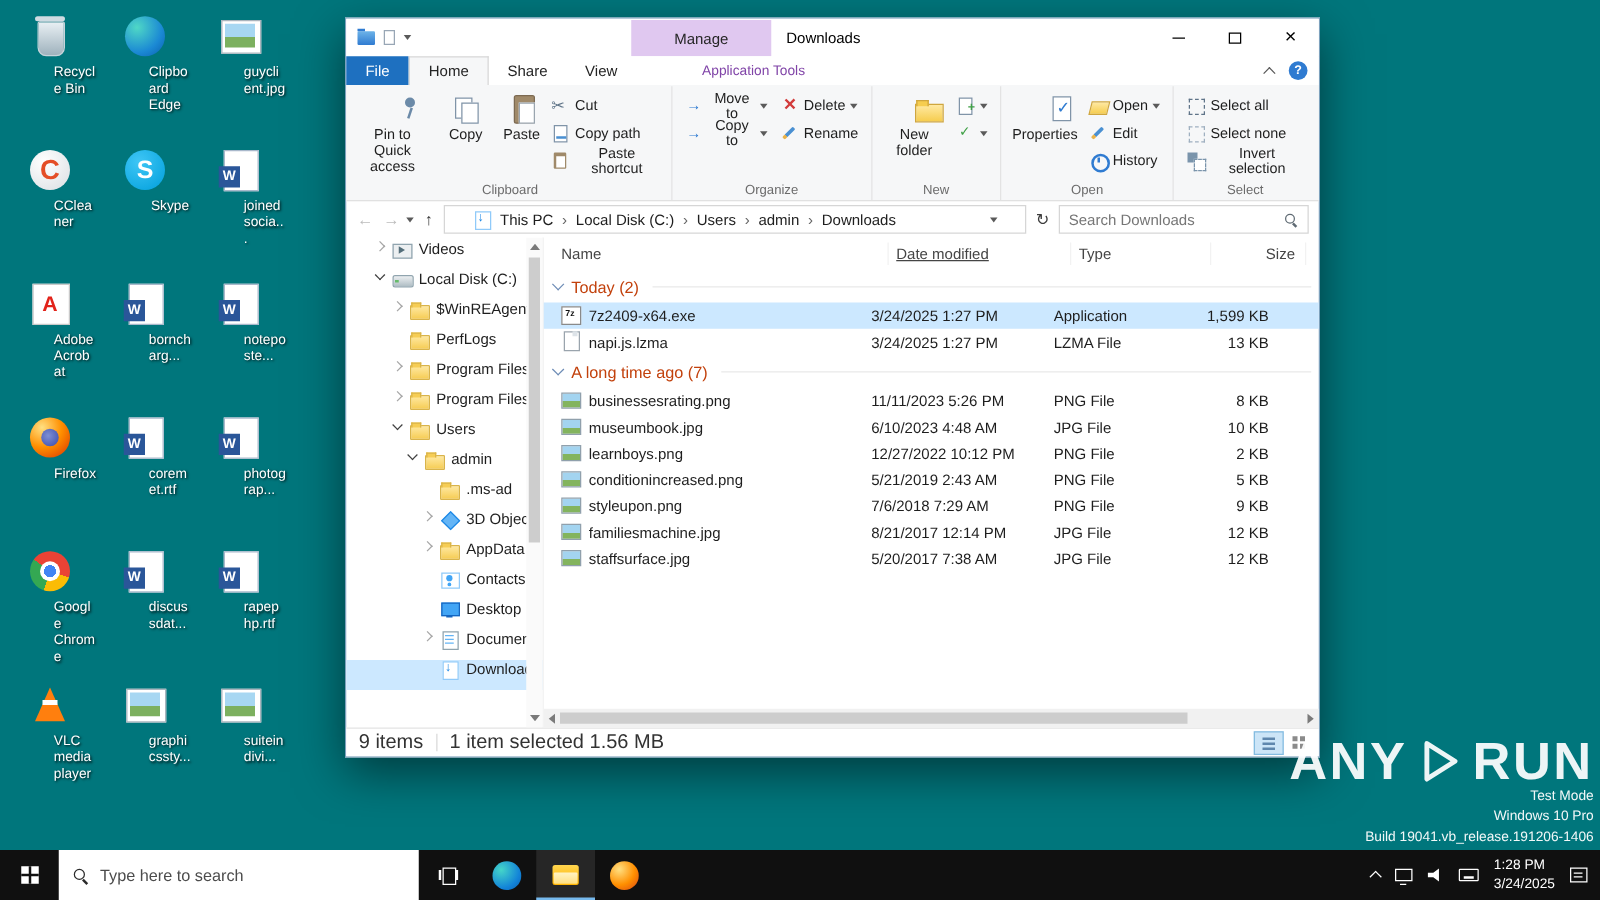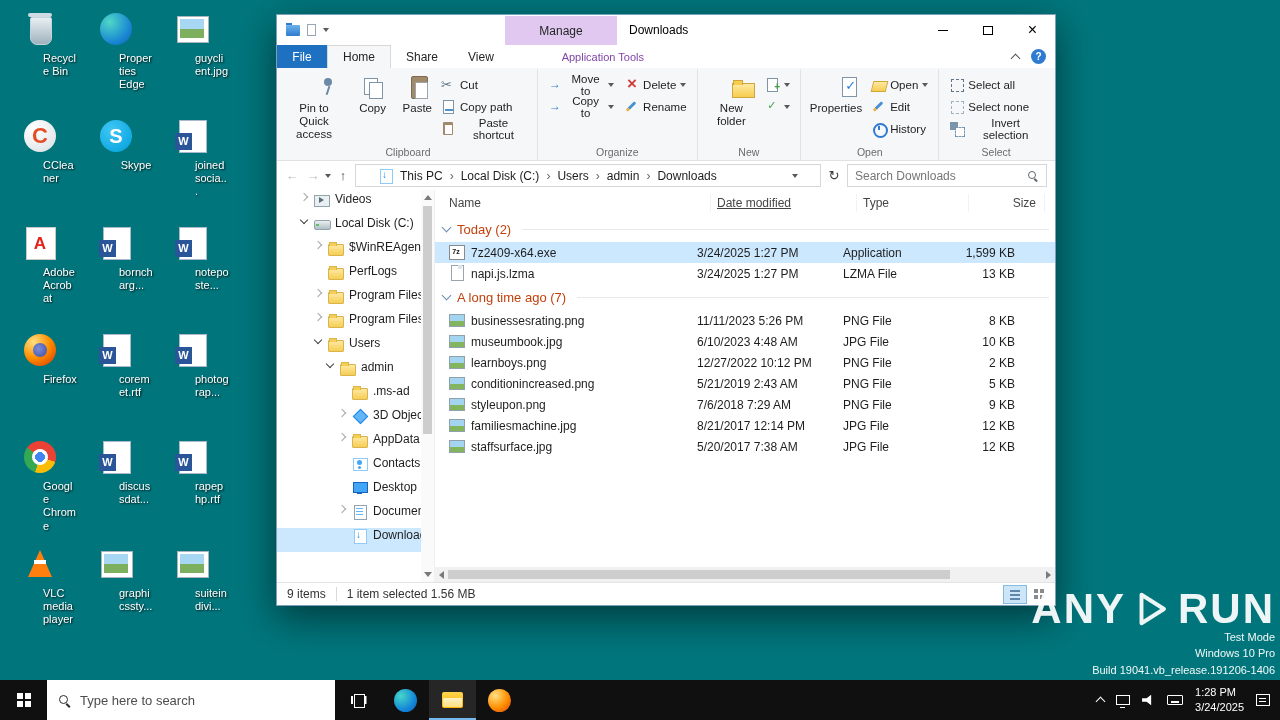--- a/index.html
+++ b/index.html
@@ -164,21 +164,21 @@
 .sevenzip-exe-icon::before { left:0; top:1px; width:14px; height:13px; background:#fff; border:1px solid #8a8a8a; }
 .sevenzip-exe-icon::after { content:"7z"; left:0; top:1px; width:14px; font-size:7px; font-weight:bold; color:#111; text-align:center; line-height:13px; }
 .lzma-file-icon::before { left:2px; top:0; width:11px; height:14px; background:#fff; border:1px solid #9aa4ad; }
 .lzma-file-icon::after { left:9px; top:0; width:4px; height:4px; background:#dde3e8; }
 .image-file-sm-icon::before { left:0; top:2px; width:14px; height:11px; border:1px solid #90a0ac; background:linear-gradient(180deg,#a3d4f0 55%,#83b45e 55%); }
 .hscroll { position:absolute; left:0; right:0; bottom:0; height:15px; background:#f1f1f1; display:flex; align-items:center; padding:0 4px; gap:4px; }
 .h-left { width:0; height:0; border-top:4px solid transparent; border-bottom:4px solid transparent; border-right:5px solid #7a7a7a; }
 .h-right { width:0; height:0; border-top:4px solid transparent; border-bottom:4px solid transparent; border-left:5px solid #7a7a7a; }
 .hthumb { height:9px; width:82%; background:#cdcdcd; }
 
-.statusbar { height:23px; border-top:1px solid #e3e3e3; display:flex; align-items:center; font-size:12px; color:#333; padding:0 4px 0 10px; gap:10px; flex:none; background:#fff; }
+.statusbar { height:23px; border-top:1px solid #e3e3e3; display:flex; align-items:center; font-size:16px; color:#333; padding:0 4px 0 10px; gap:10px; flex:none; background:#fff; }
 .sb-sep { width:1px; height:14px; background:#d9d9d9; }
 .sb-right { margin-left:auto; display:flex; }
 .view-btn { width:24px; height:19px; display:flex; align-items:center; justify-content:center; border:1px solid transparent; }
 .view-btn.active { background:#cce5f7; border-color:#84bce0; }
 .details-view-icon { width:12px; height:12px; position:relative; }
 .details-view-icon::before { content:""; position:absolute; left:1px; top:2px; width:10px; height:2px; background:#5f87ad; box-shadow:0 4px 0 #5f87ad, 0 8px 0 #5f87ad; }
 .thumbs-view-icon { width:12px; height:12px; position:relative; }
 .thumbs-view-icon::before { content:""; position:absolute; left:1px; top:1px; width:4px; height:4px; background:#8b8b8b; box-shadow:6px 0 0 #8b8b8b, 0 6px 0 #8b8b8b, 6px 6px 0 #8b8b8b; }
 
 
@@ -248,21 +248,21 @@
         <div class="dlabel">Google Chrome</div>
       </div>
 
       <div class="dicon">
         <div class="ig vlc-icon"></div>
         <div class="dlabel">VLC media player</div>
       </div>
 
       <div class="dicon">
         <div class="ig edge-icon"></div>
-        <div class="dlabel">Properties Edge</div>
+        <div class="dlabel">Clipboard Edge</div>
       </div>
 
       <div class="dicon">
         <div class="ig skype-icon"></div>
         <div class="dlabel">Skype</div>
       </div>
 
       <div class="dicon">
         <div class="ig word-doc-icon"></div>
         <div class="dlabel">borncharg...</div>

